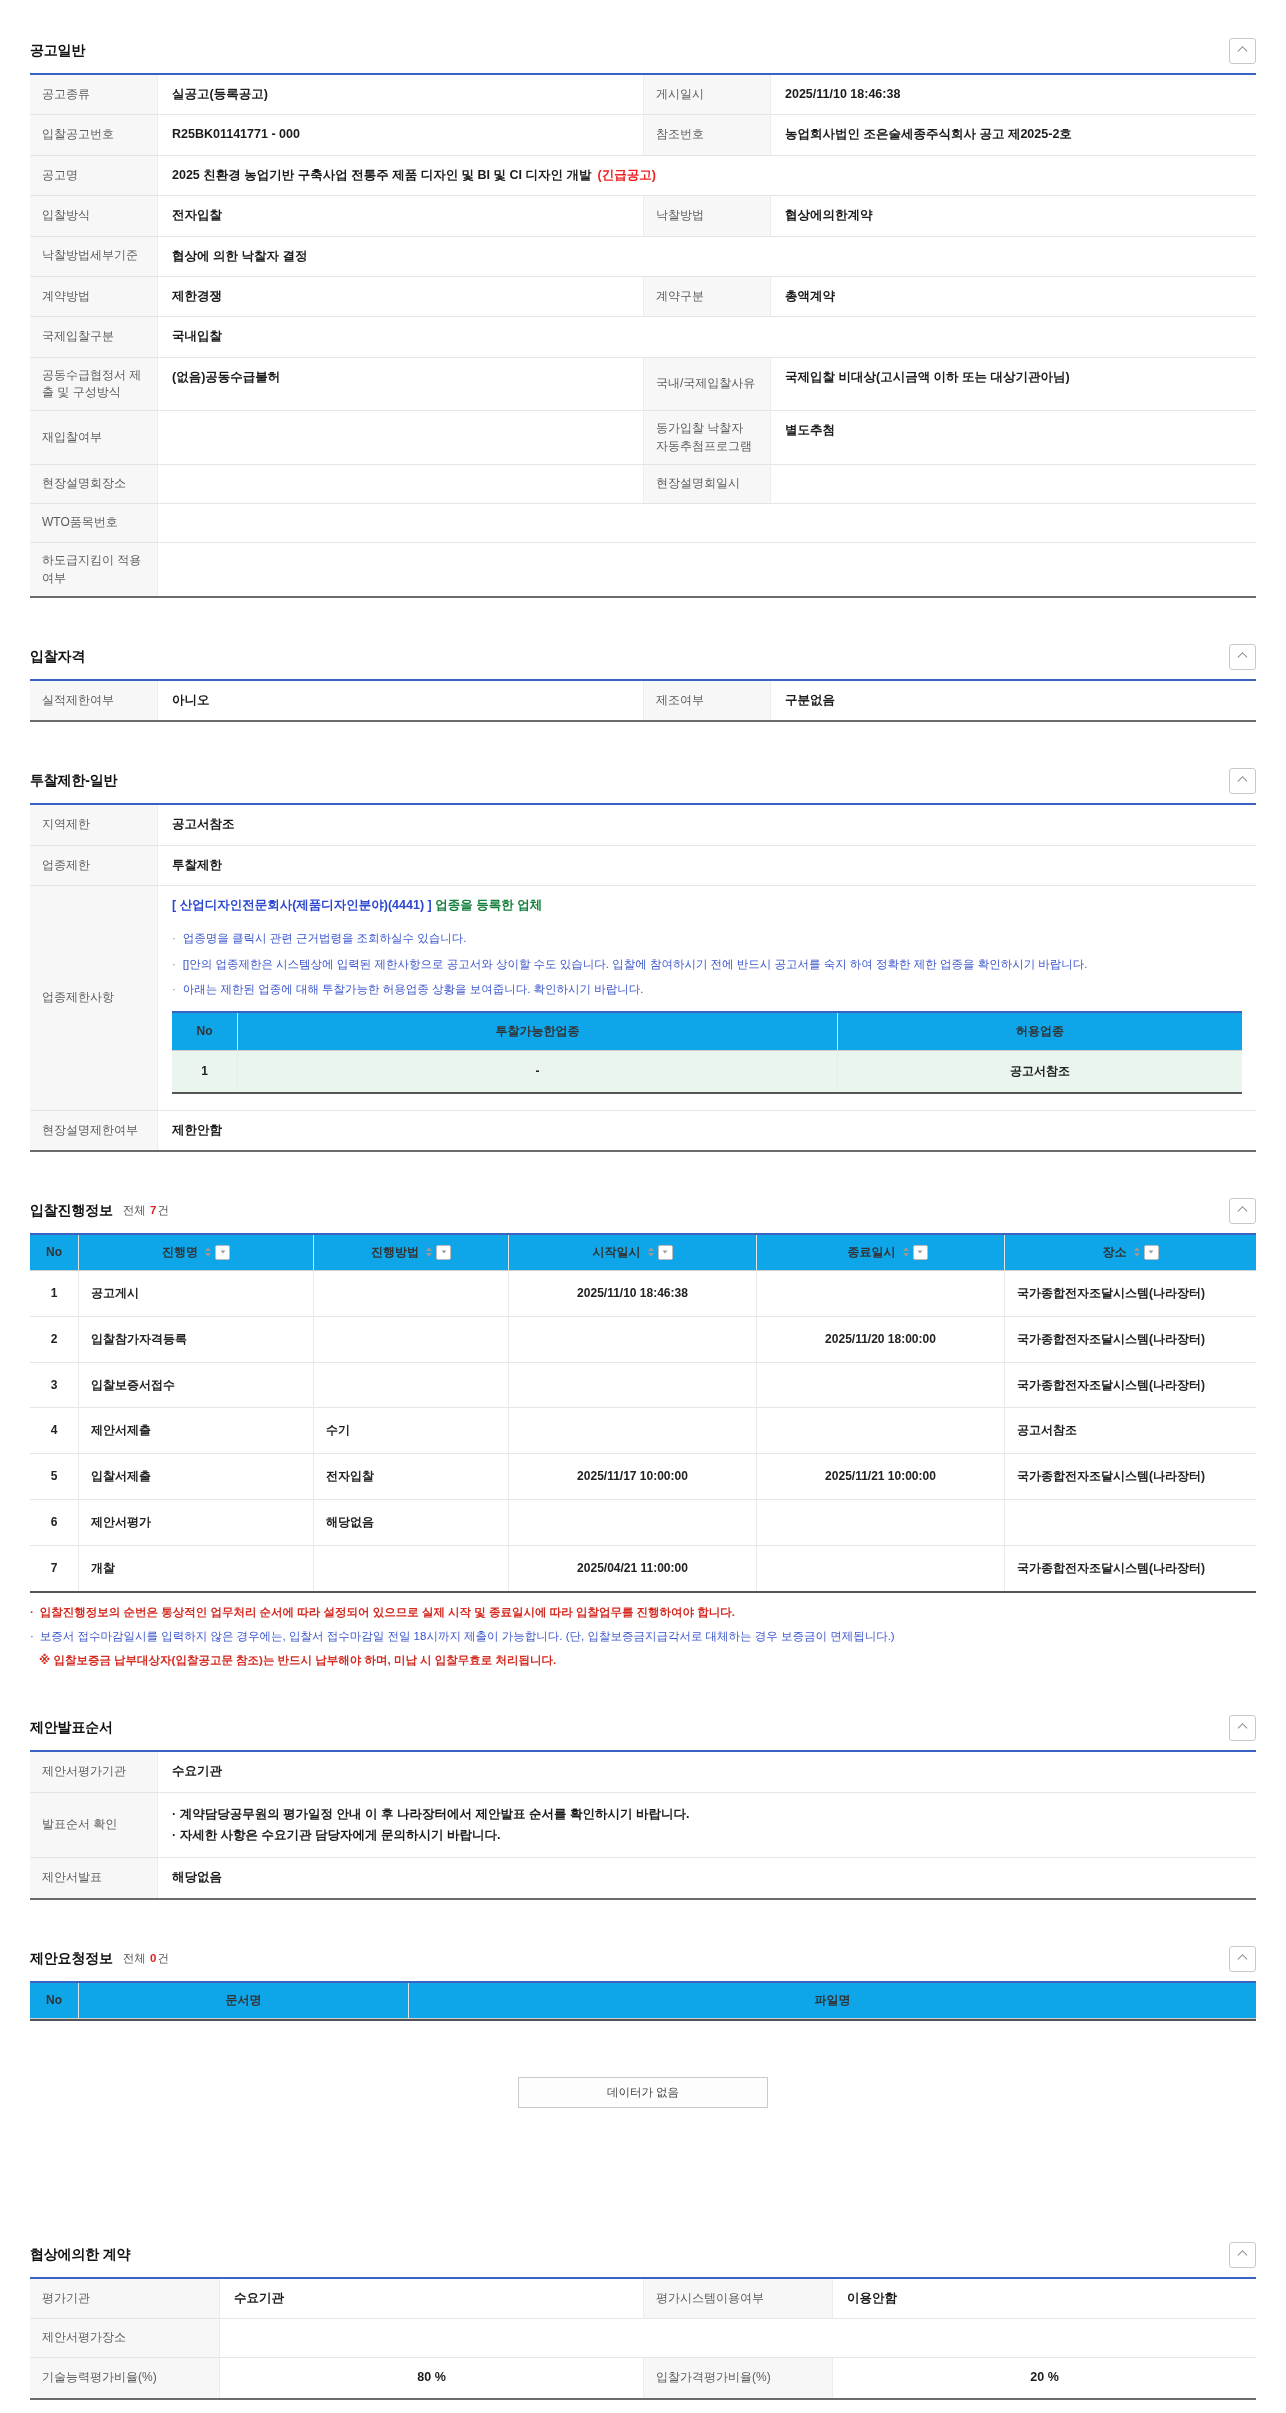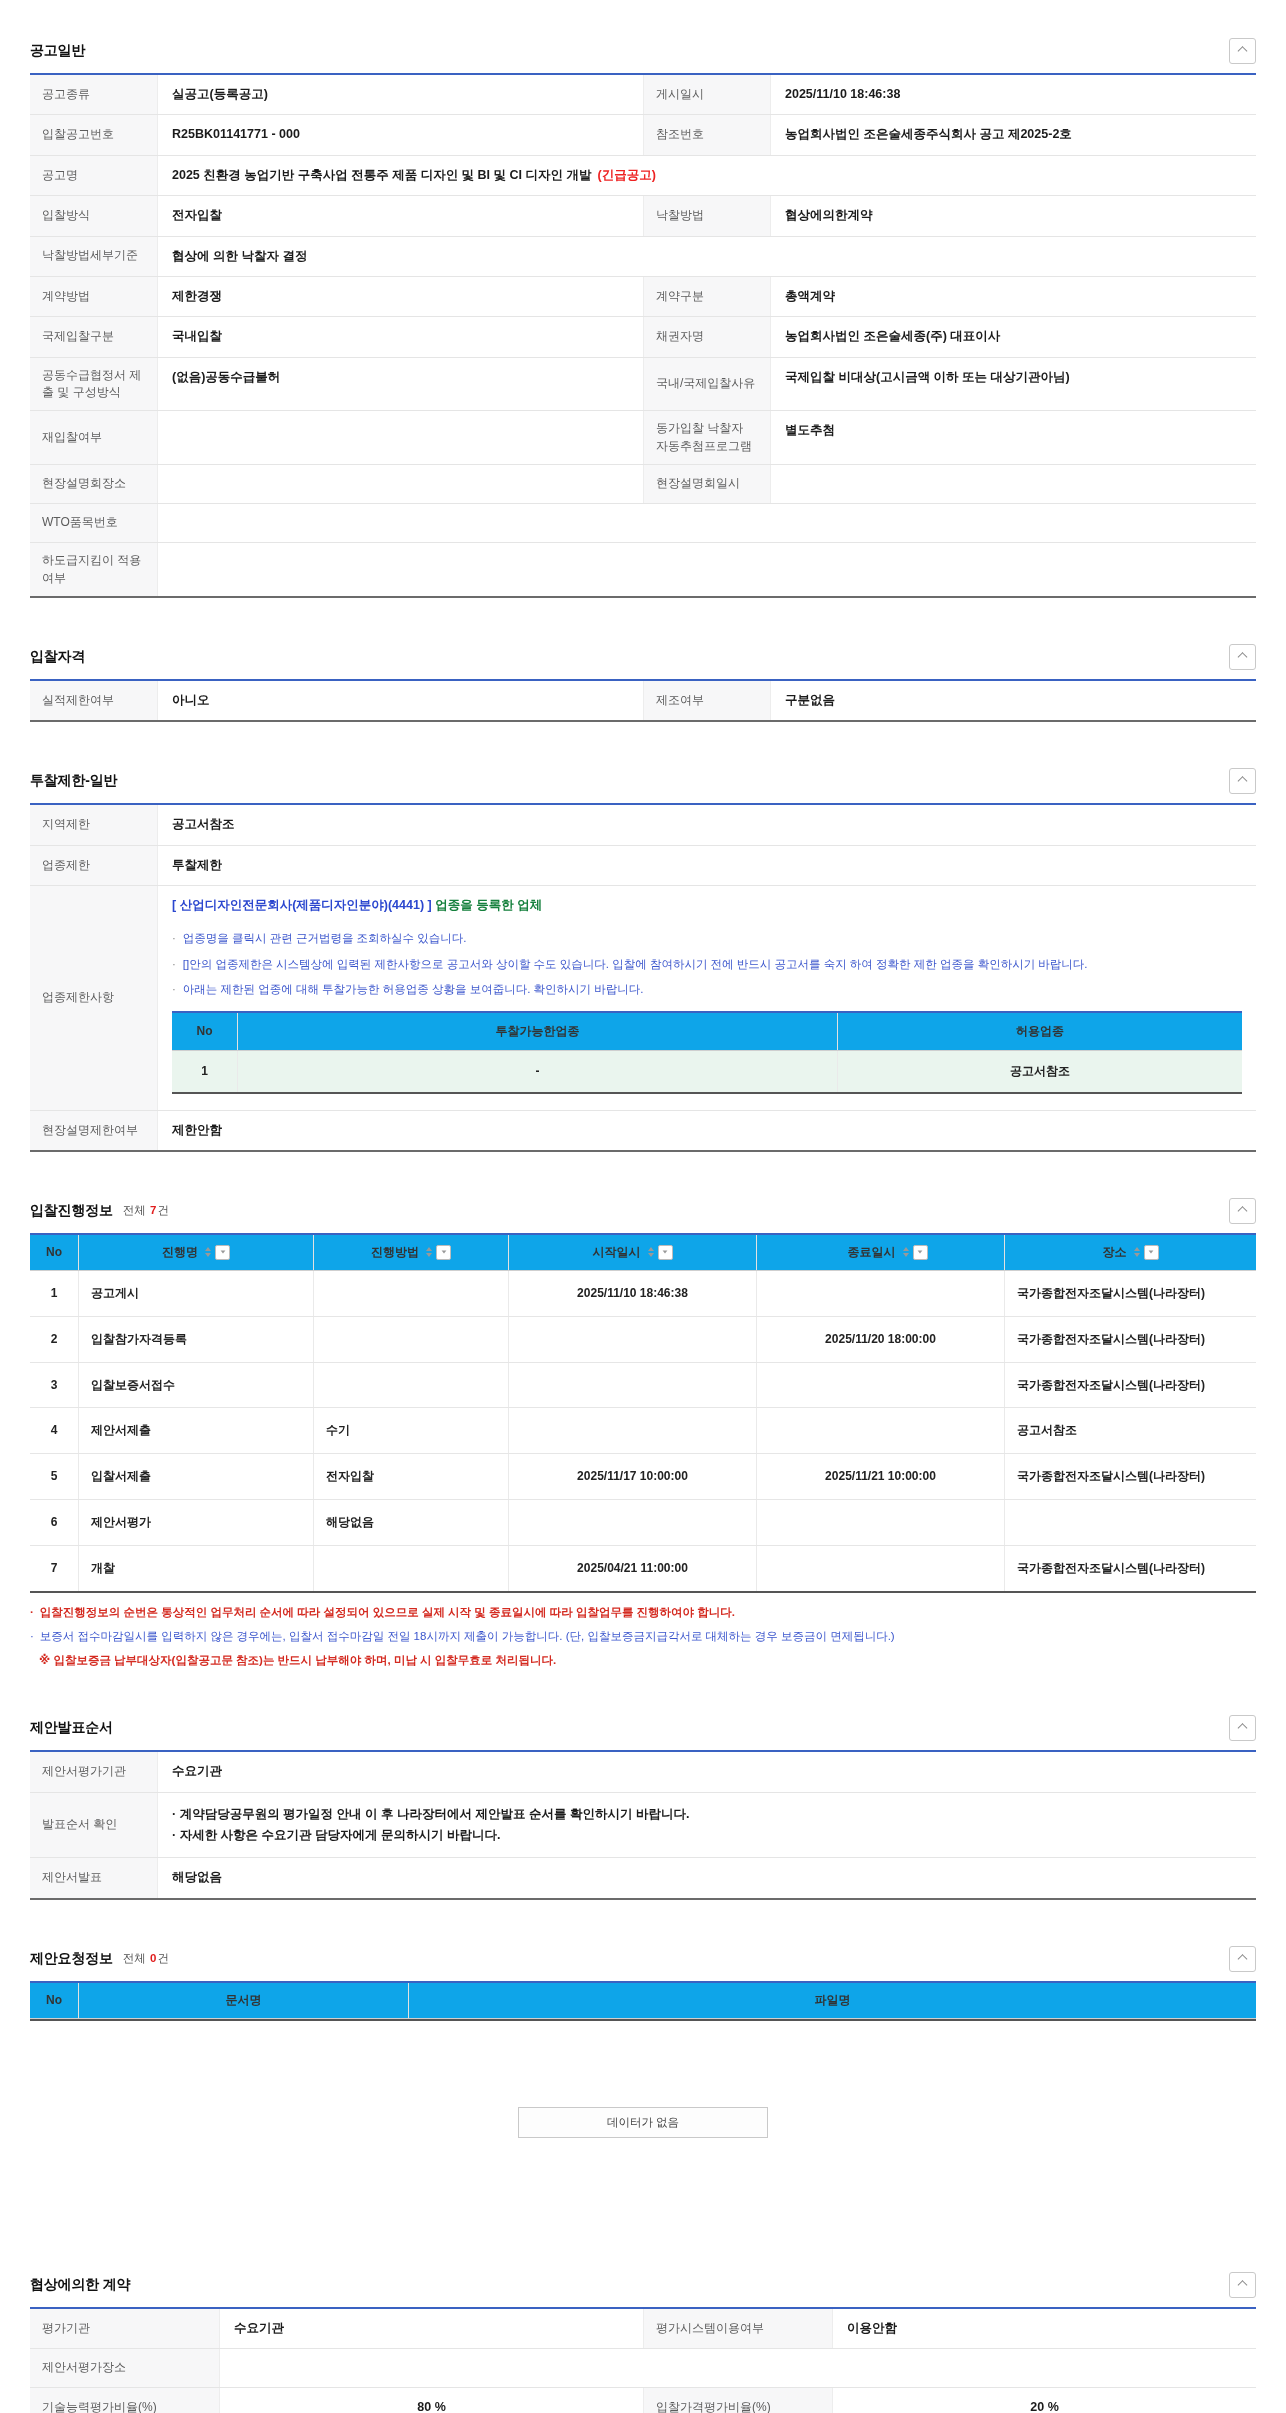--- a/index.html
+++ b/index.html
@@ -64,21 +64,21 @@
   .inner-table .dt-cell { padding:12px 10px; }
 
   
   .notes { margin-top:11px; }
   .note { display:flex; gap:6px; font-size:11.5px; margin:7px 0; line-height:1.5; }
   .note.red { color:#d42a20; font-weight:700; }
   .note.blue { color:#3a55cc; font-weight:400; }
   .note.indent { padding-left:9px; }
 
   
-  .rfp-empty { padding:86px 0 8px; display:flex; justify-content:center; }
+  .rfp-empty { padding:56px 0 8px; display:flex; justify-content:center; }
   .nodata-box { width:250px; border:1px solid #c9c9c9; background:#fdfdfd; text-align:center;
     font-size:11.5px; color:#444; padding:7px 0; }
 </style>
 </head>
 <body>
 
 <div class="page">
 
   <section class="first">
     <div class="sec-head">
@@ -137,24 +137,20 @@
           </div>
           <div class="kv-cell">
             <div class="kv-label">계약구분</div>
             <div class="kv-value">총액계약</div>
           </div>
         </div>
         <div class="kv-row">
           <div class="kv-cell">
             <div class="kv-label">국제입찰구분</div>
             <div class="kv-value">국내입찰</div>
-          </div>
-          <div class="kv-cell">
-            <div class="kv-label">채권자명</div>
-            <div class="kv-value">농업회사법인 조은술세종(주) 대표이사</div>
           </div>
         </div>
         <div class="kv-row">
           <div class="kv-cell">
             <div class="kv-label">공동수급협정서 제출 및 구성방식</div>
             <div class="kv-value">(없음)공동수급불허</div>
           </div>
           <div class="kv-cell">
             <div class="kv-label">국내/국제입찰사유</div>
             <div class="kv-value">국제입찰 비대상(고시금액 이하 또는 대상기관아님)</div>

